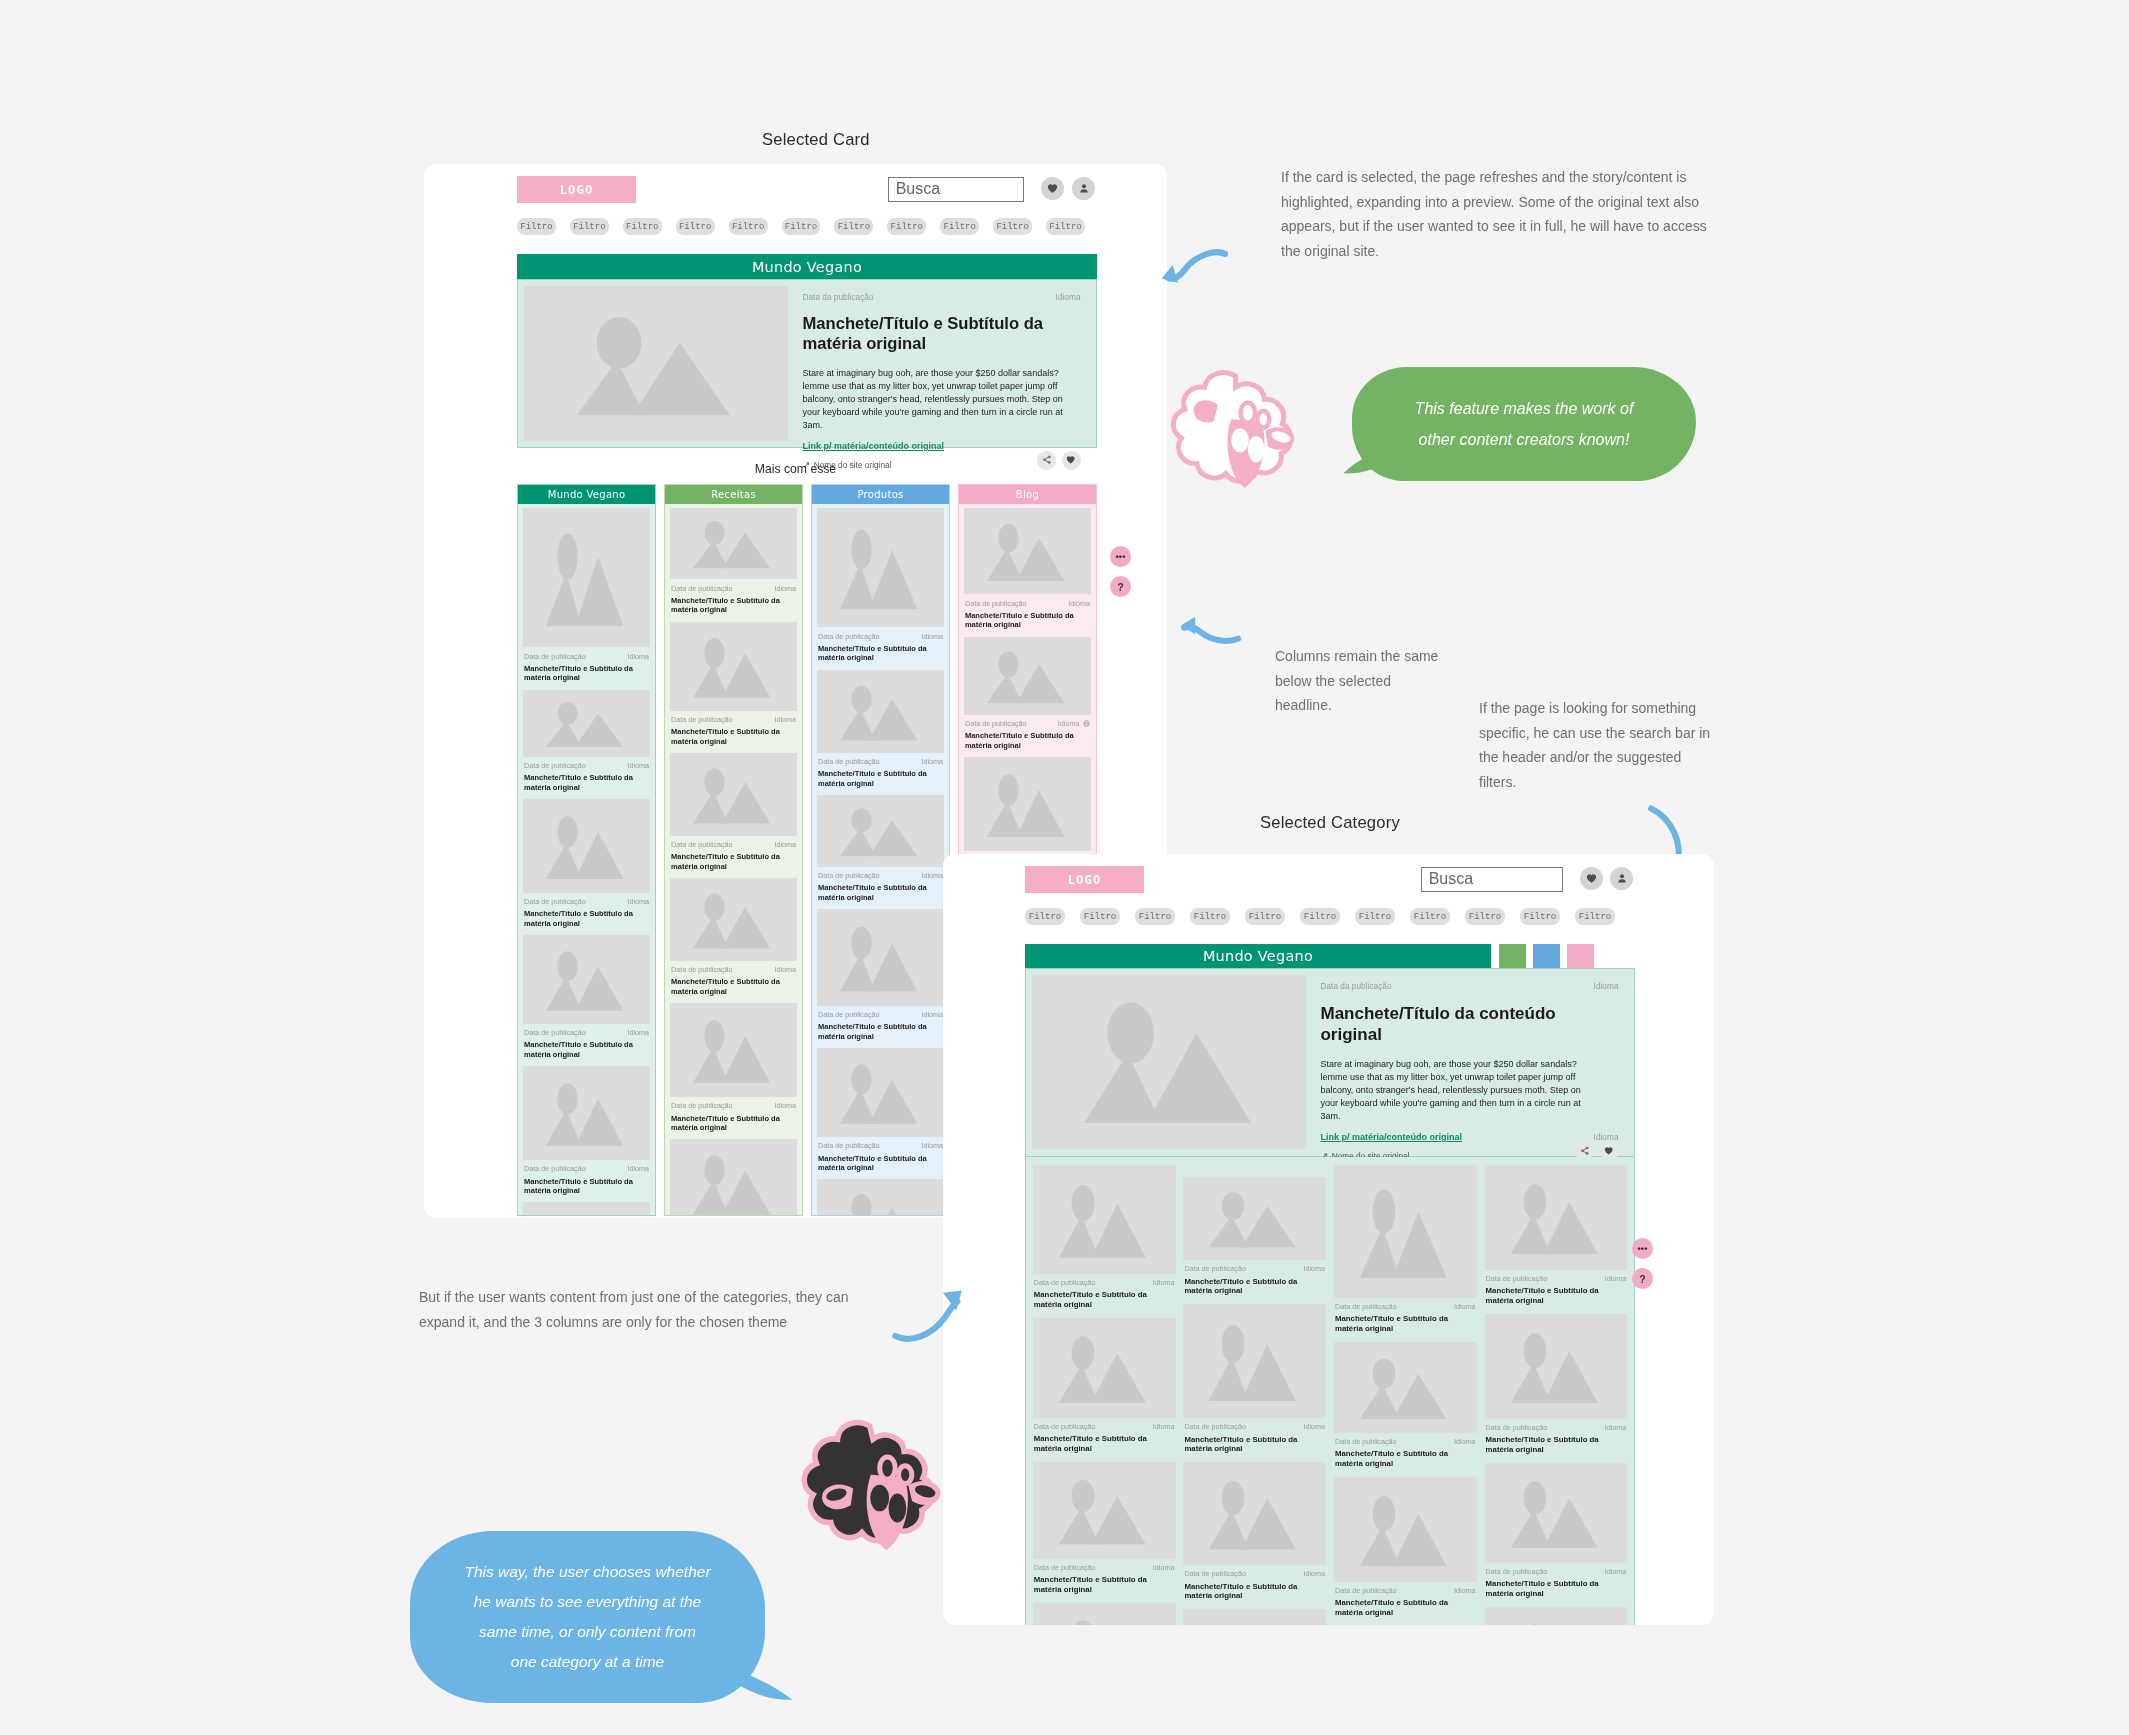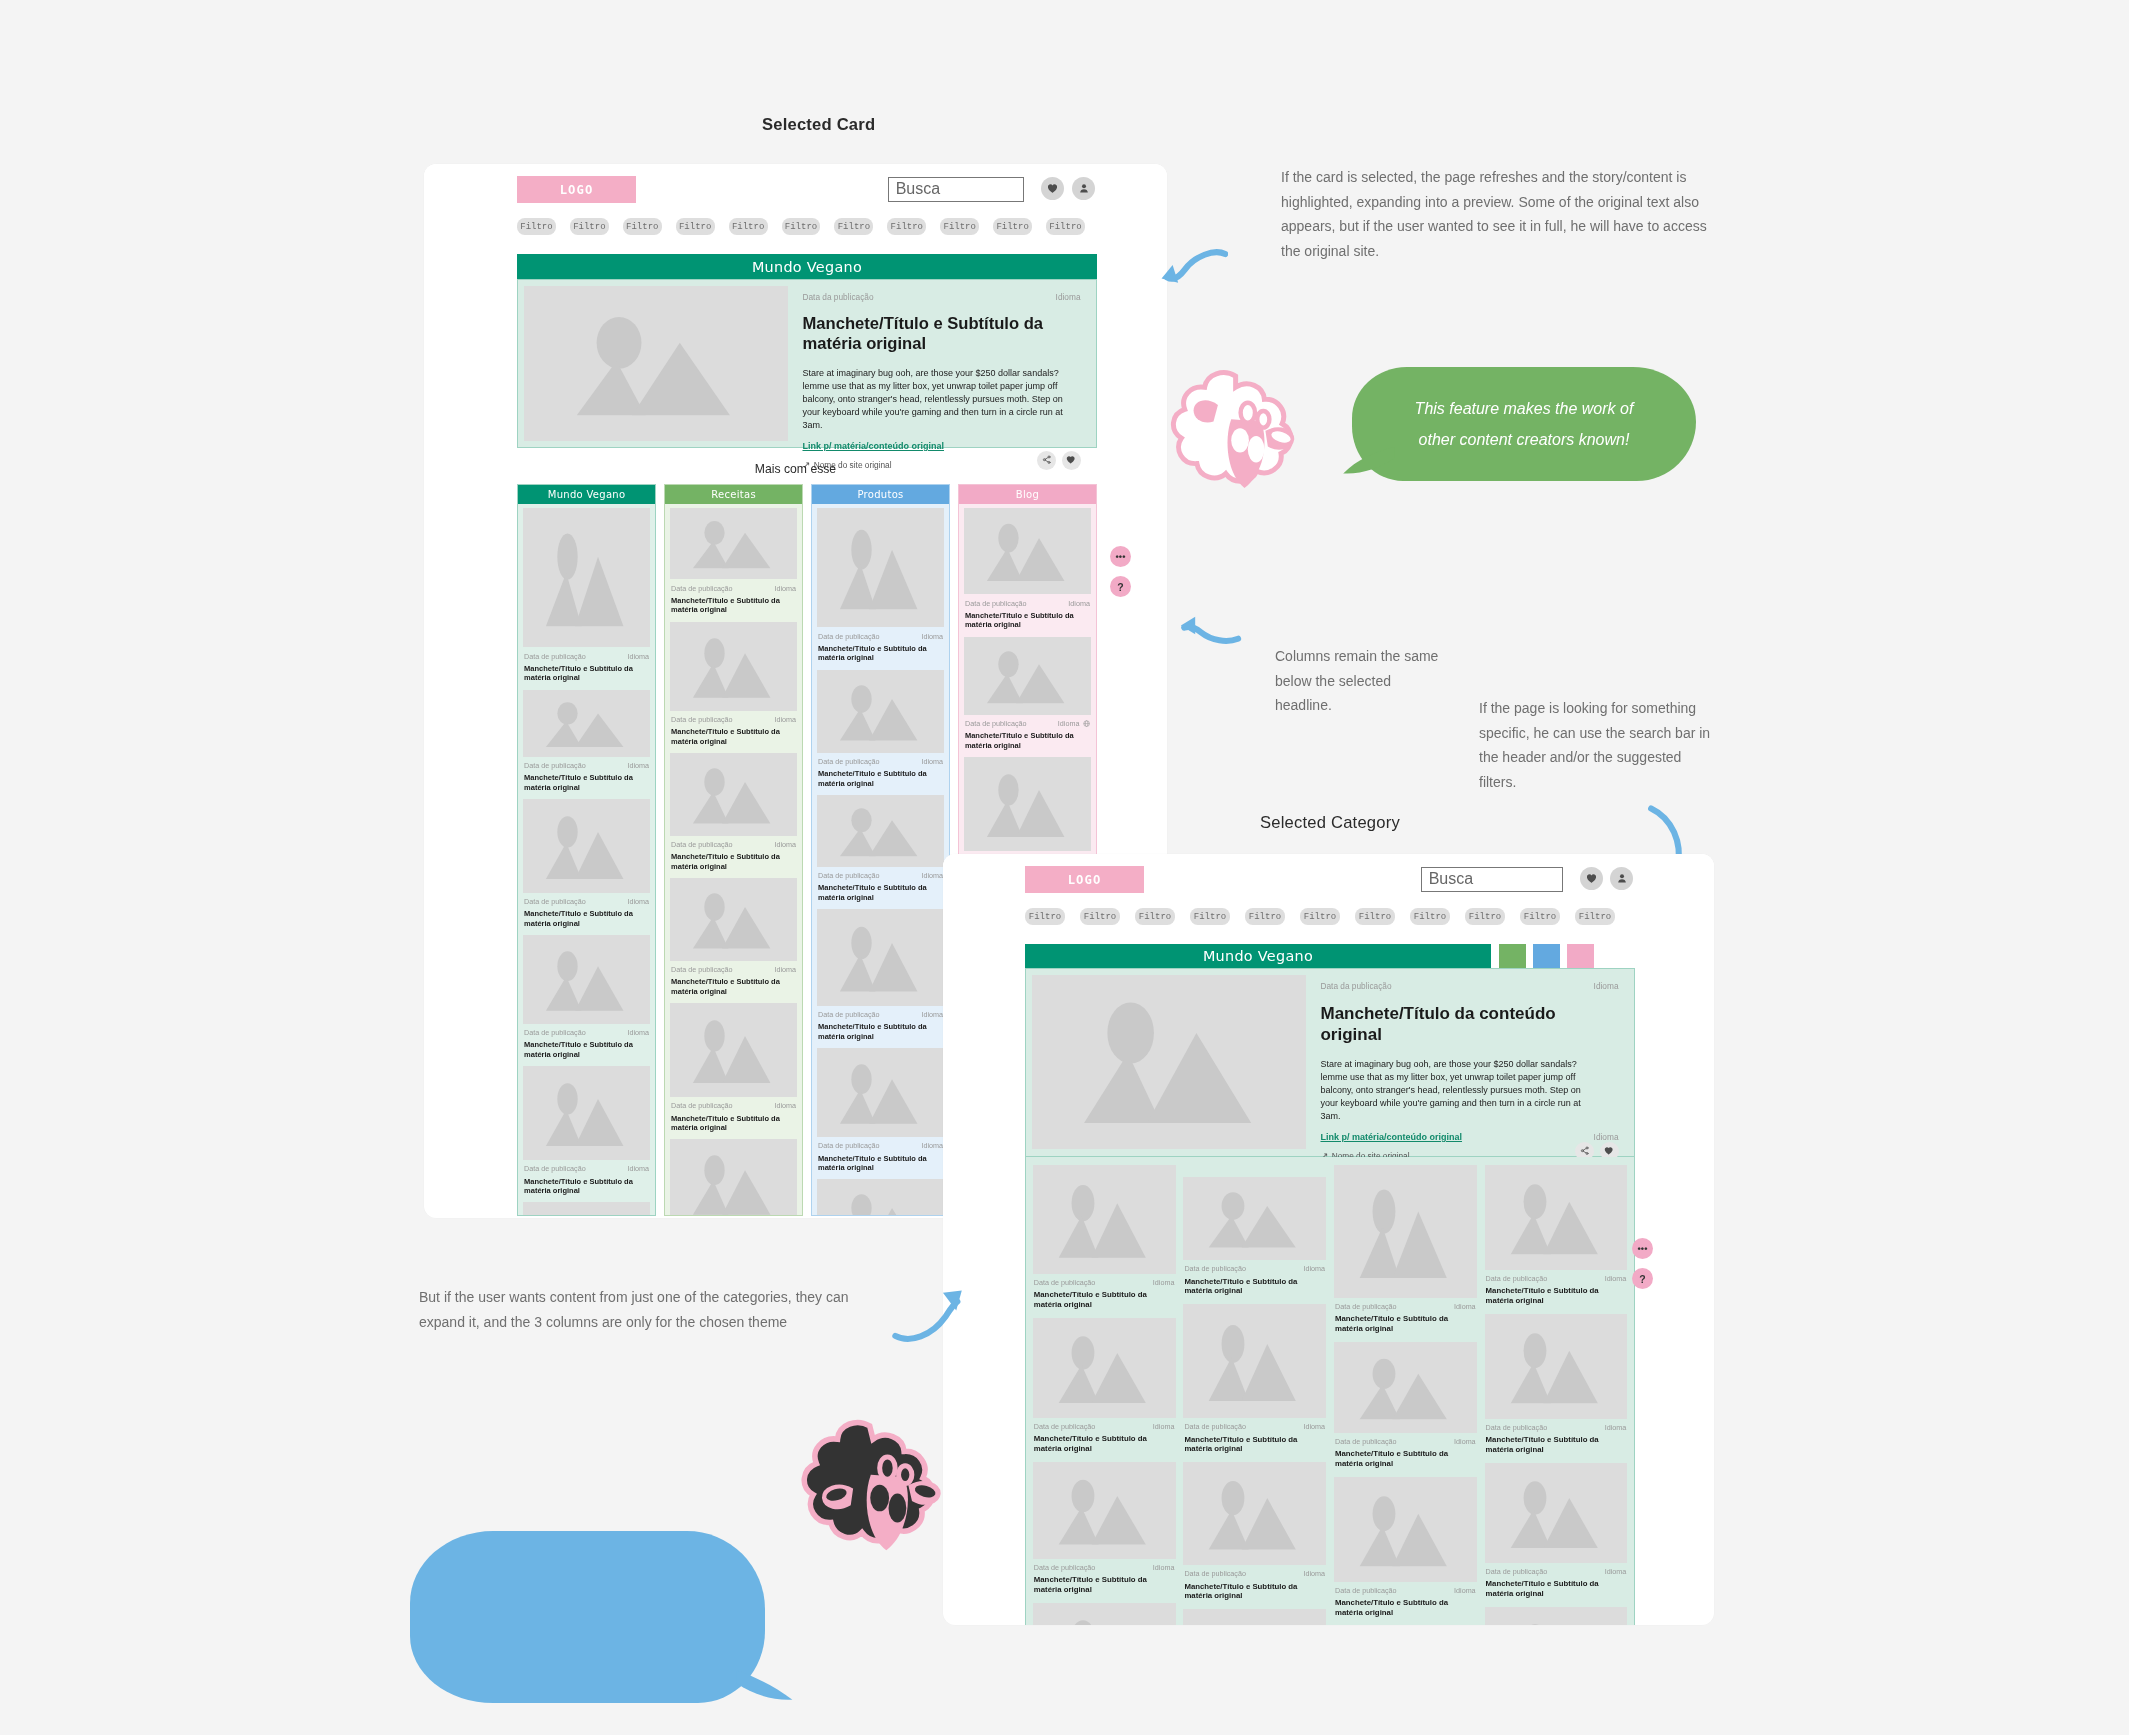--- a/index.html
+++ b/index.html
@@ -124,21 +124,21 @@
     color:#ffffff;text-align:center;
     font-style:italic;line-height:1.95;
   }
   .bubble-green{background:#74b364;border-radius:72px 83px 78px 67px/67px 72px 78px 72px;}
   .bubble-blue{background:#6cb4e4;border-radius:83px 78px 67px 83px/72px 78px 72px 67px;}
   .bub-tail{position:absolute;}
 </style>
 </head>
 <body>
 
-<div class="abs sec-label" style="left:762px;top:115px;font-weight:bold;">Selected Card</div>
+<div class="abs sec-label" style="left:762px;top:130px;">Selected Card</div>
 
 <div class="abs window" id="win1" style="left:424px;top:164px;width:743px;height:1054px;">
 
   <div class="win-header">
     <div class="abs logo" style="left:93px;top:12.2px;width:119px;height:27px;">LOGO</div>
 
     <div class="abs search-box" style="left:464px;top:13.3px;width:136px;height:24.4px;">
       <span>Busca</span>
     </div>
 
@@ -1137,20 +1137,26 @@
 
 <div class="abs note" style="left:419px;top:1285px;width:477px;">But if the user wants content from just one of the categories, they can expand it, and the 3 columns are only for the chosen theme</div>
 <div class="abs" style="left:892px;top:1286px;">
   <svg width="72" height="61" viewBox="0 0 130 110">
     <path d="M6 90 C32 104 72 90 96 56 C104 44 110 34 118 28" stroke="#6cb4e4" stroke-width="11" fill="none" stroke-linecap="round"></path>
     <path d="M92 12 L126 8 L116 44 Z" fill="#6cb4e4"></path>
   </svg>
 </div>
 
 <div class="abs bubble bubble-blue" style="left:410px;top:1417px;width:355px;height:172px;font-size:15.5px;">
+  <div>
+    <div>This way, the user chooses whether</div>
+    <div>he wants to see everything at the</div>
+    <div>same time, or only content from</div>
+    <div>one category at a time</div>
+  </div>
   <div class="bub-tail" style="right:-30px;bottom:-10px;">
     <svg width="61" height="35" viewBox="0 0 110 64">
         <path d="M4 4 C38 16 74 34 106 58 C70 60 32 48 4 28 Z" fill="#6cb4e4"></path>
       </svg>
   </div>
 </div>
 
 <div class="abs" style="left:792px;top:1407px;width:172px;height:172px;">
   <svg viewBox="0 0 310 310" width="172" height="172">
     <g>

